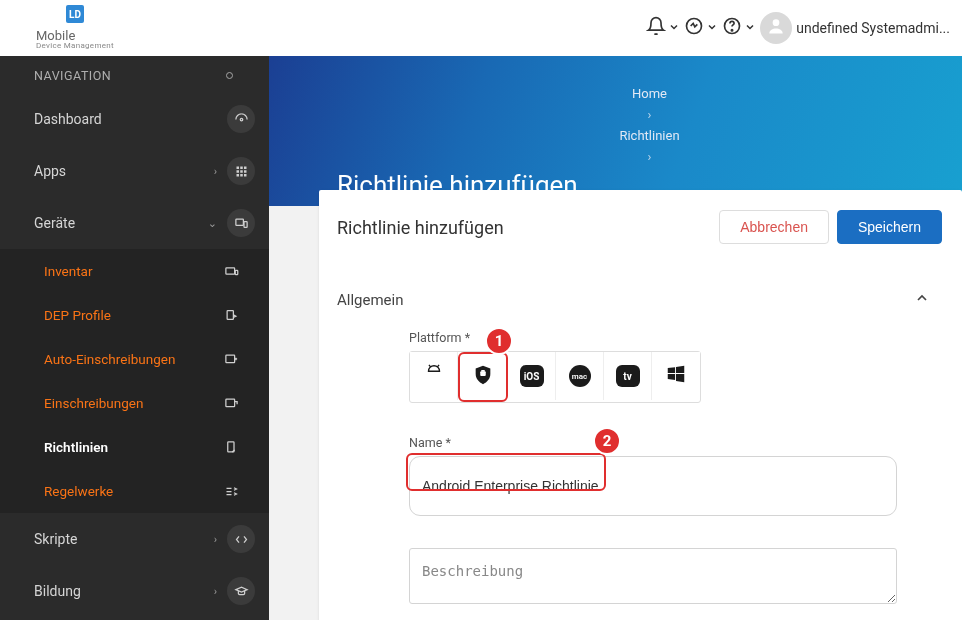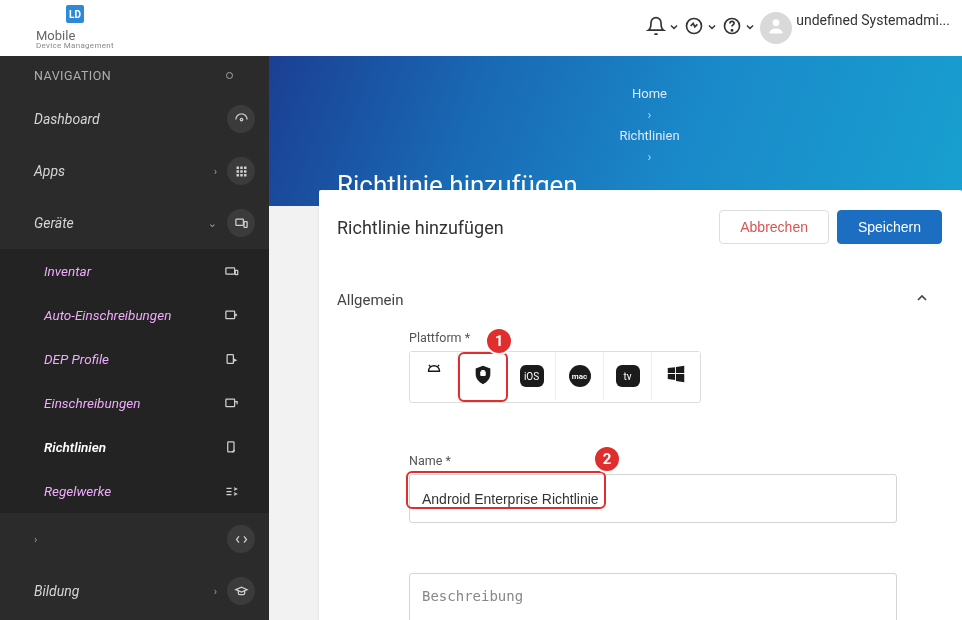--- a/index.html
+++ b/index.html
@@ -6,40 +6,40 @@
 body { font-family: -apple-system, BlinkMacSystemFont, "Segoe UI", Roboto, Arial, sans-serif; width: 962px; height: 620px; overflow: hidden; background: #fff; color: #333; }
 
 
 .topbar { height: 56px; display: flex; align-items: center; padding: 0 12px 0 36px; border-bottom: 1px solid transparent; }
 .logo { display: flex; align-items: center; gap: 6px; flex-direction: column; }
 .logo-badge { width: 18px; height: 18px; background: #2f89d6; color: #fff; font-size: 10px; font-weight: 700; display: flex; align-items: center; justify-content: center; border-radius: 2px; }
 .logo-text { line-height: 1; }
 .logo-main { font-size: 13px; color: #666; }
 .logo-sub { font-size: 8px; color: #888; letter-spacing: 0.3px; }
 .top-spacer { flex: 1; }
-.top-actions { display: flex; gap: 4px; }
+.top-actions { display: flex; align-items: center; gap: 4px; }
 .top-icon-grp { display: flex; align-items: center; gap: 2px; color: #333; cursor: pointer; }
 .top-icon-grp svg { width: 20px; height: 20px; }
 .chev-s { width: 12px !important; height: 12px !important; }
 .avatar { width: 32px; height: 32px; background: #d9d9d9; border-radius: 50%; display: flex; align-items: center; justify-content: center; }
 .avatar svg { width: 20px; height: 20px; fill: #fff; }
 .username { font-size: 14px; color: #333; max-width: 170px; overflow: hidden; text-overflow: ellipsis; white-space: nowrap; }
 
 
 .body { display: flex; height: calc(620px - 56px); }
 .sidebar { width: 269px; background: #2b2b2b; color: #c8c8c8; overflow-y: auto; flex-shrink: 0; }
 .sb-group-hdr { display: flex; align-items: center; justify-content: space-between; padding: 12px 20px 10px 34px; font-size: 12.5px; letter-spacing: 0.5px; color: #aeaeae; }
 .sb-dot { width: 7px; height: 7px; border: 1.4px solid #a5a5a5; border-radius: 50%; margin-right: 16px; }
 .sb-item { display: flex; align-items: center; padding: 12px 14px 12px 34px; font-size: 14px; color: #d5d5d5; cursor: pointer; justify-content: space-between; }
-.sb-item .lbl { flex: 1; font-style: italic; }
+.sb-item .lbl { flex: 1; }
 .sb-item .caret { font-size: 11px; color: #9a9a9a; margin-right: 10px; }
 .sb-item .icon-cap { width: 28px; height: 28px; background: #3b3b3b; border-radius: 50%; display: flex; align-items: center; justify-content: center; color: #cfcfcf; }
 .sb-item .icon-cap svg { width: 15px; height: 15px; }
 .sb-sub { background: #232323; }
-.sb-sub .sb-item { padding-left: 44px; font-size: 13.5px; color: #f0abfc; }
+.sb-sub .sb-item { padding-left: 44px; font-size: 13.5px; color: #f97316; }
 .sb-sub .sb-item .icon-cap { background: transparent; width: 20px; height: 20px; margin-right: 14px; }
 .sb-sub .sb-item.active { color: #fff; font-weight: 600; }
 
 
 .main { flex: 1; background: #f2f2f2; overflow-y: auto; position: relative; }
 .hero { height: 150px; background: linear-gradient(110deg, #1b3f93 0%, #1969b4 30%, #1a89c9 60%, #18a0d0 100%); padding: 30px 0 0 68px; color: #fff; }
 .breadcrumb { font-size: 13px; color: #e1e8f5; display: flex; gap: 6px; align-items: center; flex-direction: column; }
 .breadcrumb .sep { opacity: 0.8; }
 .page-title { font-size: 26px; font-weight: 400; margin-top: 6px; }
 
@@ -53,25 +53,25 @@
 .section-hdr { display: flex; align-items: center; padding: 28px 32px 20px 18px; font-size: 15px; color: #444; }
 .section-hdr .exp { width: 16px; height: 16px; }
 
 .form-area { padding: 0 24px 0 90px; }
 .field-label { font-size: 12.5px; color: #555; margin-bottom: 6px; display: block; }
 
 .platform-row { display: flex; gap: 0; border: 1px solid #ddd; border-radius: 3px; width: fit-content; }
 .platform-btn { width: 48px; height: 48px; display: flex; align-items: center; justify-content: center; background: #fff; cursor: pointer; border-right: 1px solid #eee; }
 .platform-btn:last-child { border-right: none; }
 .platform-btn svg, .platform-btn .txt-icon { width: 22px; height: 22px; }
-.txt-icon { font-size: 10px; font-weight: 400; background: #1b1b1b; color: #fff; border-radius: 6px; display: flex; align-items: center; justify-content: center; padding: 8px 3px; min-width: 24px; height: 18px; }
+.txt-icon { font-size: 10px; font-weight: 700; background: #1b1b1b; color: #fff; border-radius: 6px; display: flex; align-items: center; justify-content: center; padding: 8px 3px; min-width: 24px; height: 18px; }
 .mac-icon { width: 22px; height: 22px; border-radius: 50%; background: #1b1b1b; color: #fff; font-size: 8px; font-weight: 600; display: flex; align-items: center; justify-content: center; }
 
-.input-wrap { margin-top: 50px; }
-.text-input { width: 488px; height: 49px; border: 1px solid #d4d4d4; border-radius: 3px; padding: 10px 12px; font-size: 14px; color: #333; }
+.input-wrap { margin-top: 32px; }
+.text-input { width: 488px; height: 60px; border: 1px solid #d4d4d4; border-radius: 11px; padding: 10px 12px; font-size: 14px; color: #333; }
 .textarea { width: 488px; height: 56px; border: 1px solid #d4d4d4; border-radius: 3px; padding: 14px 12px; font-size: 14px; color: #777; resize: both; position: relative; }
 .textarea::placeholder { color: #888; }
 
 
 .hl-box { border: 2.5px solid #e02e2e; border-radius: 6px; position: relative; }
 .badge-num { position: absolute; width: 28px; height: 28px; background: #e02e2e; color: #fff; border-radius: 50%; display: flex; align-items: center; justify-content: center; font-size: 15px; font-weight: 700; border: 2px solid #fff; z-index: 5; }
 
 </style>
 </head>
 <body>
@@ -190,38 +190,38 @@
       <div class="sb-item">
         <span class="lbl">Inventar</span>
         <span class="icon-cap">
           <svg viewBox="0 0 24 24" fill="none" stroke="currentColor" stroke-width="2">
               <rect x="3" y="6" width="14" height="10" rx="1"></rect>
               <rect x="18" y="10" width="4" height="7" rx="1"></rect>
             </svg>
         </span>
       </div>
       <div class="sb-item">
+        <span class="lbl">DEP Profile</span>
+        <span class="icon-cap">
+          <svg viewBox="0 0 24 24" fill="none" stroke="currentColor" stroke-width="2">
+              <rect x="5" y="4" width="10" height="14" rx="1"></rect>
+              <path d="M15 11l4 2-4 2"></path>
+            </svg>
+        </span>
+      </div>
+      <div class="sb-item">
         <span class="lbl">Auto-Einschreibungen</span>
         <span class="icon-cap">
           <svg viewBox="0 0 24 24" fill="none" stroke="currentColor" stroke-width="2">
               <rect x="3" y="5" width="14" height="12" rx="1"></rect>
               <path d="M17 11h4m-2-2v4"></path>
             </svg>
         </span>
       </div>
       <div class="sb-item">
-        <span class="lbl">DEP Profile</span>
-        <span class="icon-cap">
-          <svg viewBox="0 0 24 24" fill="none" stroke="currentColor" stroke-width="2">
-              <rect x="5" y="4" width="10" height="14" rx="1"></rect>
-              <path d="M15 11l4 2-4 2"></path>
-            </svg>
-        </span>
-      </div>
-      <div class="sb-item">
         <span class="lbl">Einschreibungen</span>
         <span class="icon-cap">
           <svg viewBox="0 0 24 24" fill="none" stroke="currentColor" stroke-width="2">
               <rect x="3" y="5" width="14" height="12" rx="1"></rect>
               <path d="M17 9h4v4"></path>
             </svg>
         </span>
       </div>
       <div class="sb-item active">
         <span class="lbl">Richtlinien</span>
@@ -237,20 +237,21 @@
         <span class="icon-cap">
           <svg viewBox="0 0 24 24" fill="none" stroke="currentColor" stroke-width="2">
               <path d="M4 7h8M4 12h8M4 17h8"></path>
               <path d="M16 6l4 2-4 2M16 14l4 2-4 2"></path>
             </svg>
         </span>
       </div>
     </div>
 
     <div class="sb-item">
+      <span class="lbl">Skripte</span>
       <span class="caret">›</span>
       <span class="icon-cap">
         <svg viewBox="0 0 24 24" fill="none" stroke="currentColor" stroke-width="2">
             <path d="M8 7l-4 5 4 5M16 7l4 5-4 5"></path>
           </svg>
       </span>
     </div>
 
     <div class="sb-item">
       <span class="lbl">Bildung</span>

